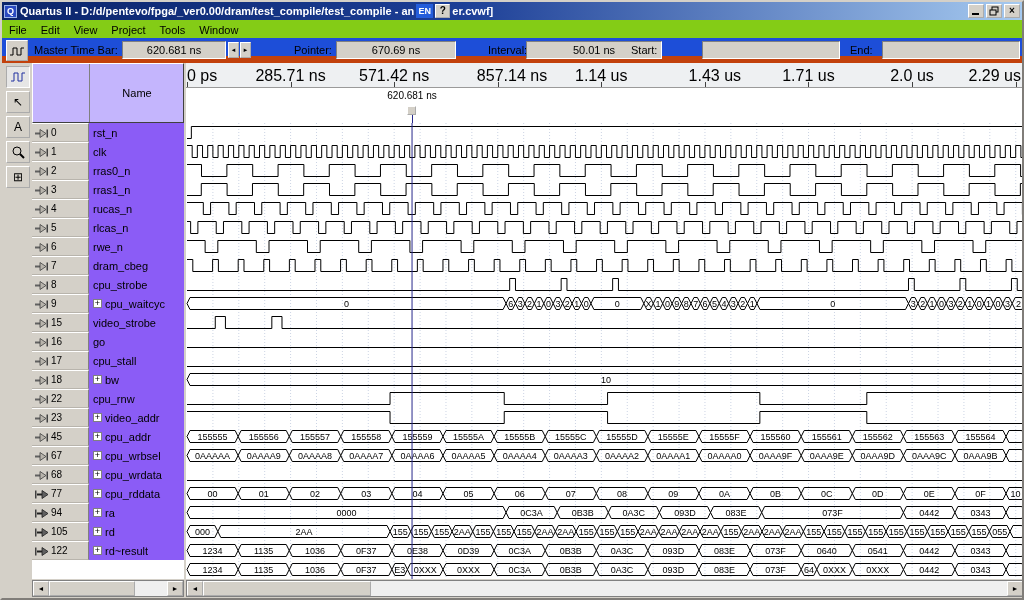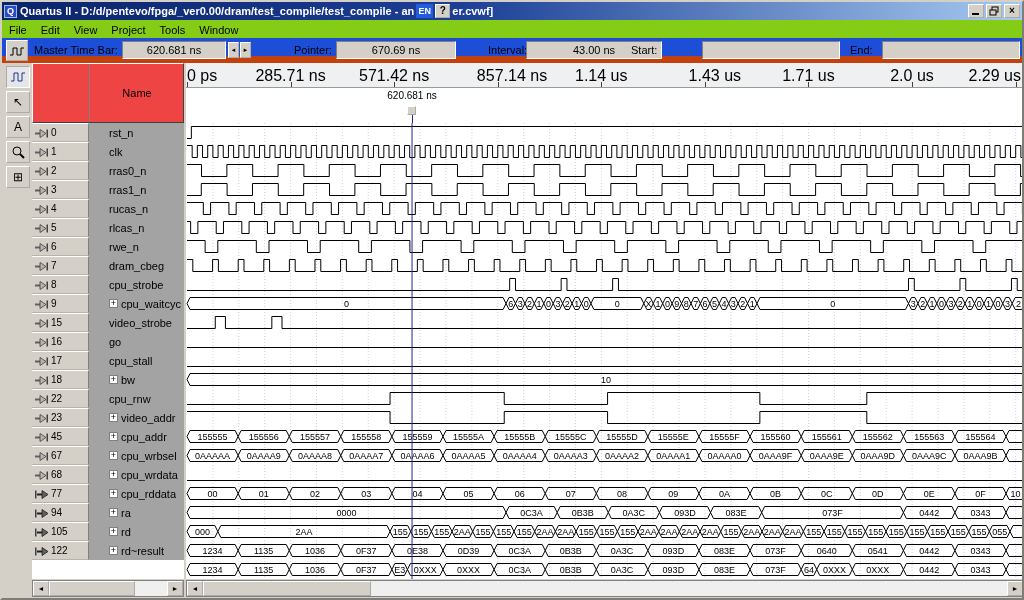--- a/index.html
+++ b/index.html
@@ -34,41 +34,41 @@
     display:flex;align-items:center;justify-content:center;}
   .spin-btn{position:absolute;top:4px;width:11px;height:16px;background:#d4d0c8;border:1px outset #fff;
     font-size:6px;text-align:center;line-height:14px;color:#000;}
   
   #left-tools{position:absolute;left:2px;top:61px;width:28px;height:535px;background:#d4d0c8;
     display:flex;flex-direction:column;align-items:center;padding-top:3px;}
   .tool-btn{width:24px;height:22px;margin-bottom:3px;background:#d4d0c8;border:1px outset #fff;
     display:flex;align-items:center;justify-content:center;font-size:12px;color:#000;}
   .tool-btn.pressed{border:1px inset #fff;background:#e6e6e6;}
   
-  #name-header{position:absolute;left:30px;top:61px;width:152px;height:60px;background:#ef4444;
+  #name-header{position:absolute;left:30px;top:61px;width:152px;height:60px;background:#c4b5fd;
     border:1px solid;border-color:#fff #404040 #404040 #fff;}
   #name-header .divider{position:absolute;left:56px;top:0;width:1px;height:100%;background:#808080;}
   #name-header .nm{position:absolute;left:57px;top:0;width:94px;height:100%;
     display:flex;align-items:center;justify-content:center;font-size:11px;color:#000;}
   
   #wave-header{position:absolute;left:184px;top:61px;width:838px;height:60px;background:#fff;border-bottom:1px solid #808080;}
   #time-labels{position:absolute;left:0;top:0;width:100%;height:25px;background:#eef0f2;border-bottom:1px solid #9a9a9a;}
   .tick-label{position:absolute;top:4px;font-size:16px;color:#000;white-space:nowrap;}
   .tick-mark{position:absolute;bottom:0;width:1px;height:5px;background:#404040;}
   #ruler{position:absolute;left:0;top:25px;width:100%;height:35px;background:#fff;}
   #marker-label{position:absolute;top:2px;transform:translateX(-50%);font-size:10px;color:#000;white-space:nowrap;}
   #marker-handle{position:absolute;top:18px;width:9px;height:9px;background:#d4d0c8;border:1px outset #fff;}
   #marker-line-ruler{position:absolute;top:27px;height:8px;width:1px;background:#28288c;}
   
   #name-rows{position:absolute;left:30px;top:121px;width:152px;height:456px;background:#fff;overflow:hidden;}
   .sig-row{height:19px;display:flex;}
   .sig-left{width:57px;flex:none;background:#d4d0c8;display:flex;align-items:center;padding-left:3px;
     border-right:1px solid #808080;border-bottom:1px solid #b8b4ac;border-top:1px solid #fff;}
   .sig-num{font-size:10px;color:#000;margin-left:3px;}
-  .sig-name-cell{flex:1;display:flex;align-items:center;padding-left:20px;background:#a3a3a3;font-size:11px;color:#000;}
+  .sig-name-cell{flex:1;display:flex;align-items:center;padding-left:4px;background:#8b5cf6;font-size:11px;color:#000;}
   .plus-box{width:9px;height:9px;flex:none;border:1px solid #808080;background:#fff;color:#000;
     font-size:9px;line-height:7px;text-align:center;margin-right:3px;}
   .sig-name{white-space:nowrap;}
   
   #wave-wrap{position:absolute;left:184px;top:121px;width:838px;height:456px;background:#fff;overflow:hidden;}
   
   .sb{position:absolute;top:578px;height:17px;background:#efefef;border:1px solid #808080;}
   .sb-btn{position:absolute;top:0;width:16px;height:15px;background:#d4d0c8;border:1px outset #fff;
     font-size:7px;color:#000;text-align:center;line-height:14px;}
   .sb-thumb{position:absolute;top:0;height:15px;background:#d4d0c8;border:1px outset #fff;}
@@ -116,21 +116,21 @@
           <path d="M1 11 h3 v-7 h4 v7 h4 v-7 h3" fill="none" stroke="#000"></path>
         </svg>
     </div>
     <span class="lab" style="left:32px">Master Time Bar:</span>
     <div class="tb-field" style="left:120px;width:104px">620.681 ns</div>
     <div class="spin-btn" style="left:226px">◄</div>
     <div class="spin-btn" style="left:238px">►</div>
     <span class="lab" style="left:292px">Pointer:</span>
     <div class="tb-field" style="left:334px;width:120px">670.69 ns</div>
     <span class="lab" style="left:486px">Interval:</span>
-    <div class="tb-field" style="left:524px;width:136px">43.00 ns</div>
+    <div class="tb-field" style="left:524px;width:136px">50.01 ns</div>
     <span class="lab" style="left:629px">Start:</span>
     <div class="tb-field" style="left:700px;width:138px"></div>
     <span class="lab" style="left:848px">End:</span>
     <div class="tb-field" style="left:880px;width:138px"></div>
   </div>
 
   <div id="left-tools">
       <div class="tool-btn pressed">
         <svg width="16" height="14">
           <path d="M1 11 h3 v-8 h4 v8 h4 v-8 h3" fill="none" stroke="#2030a0"></path>

